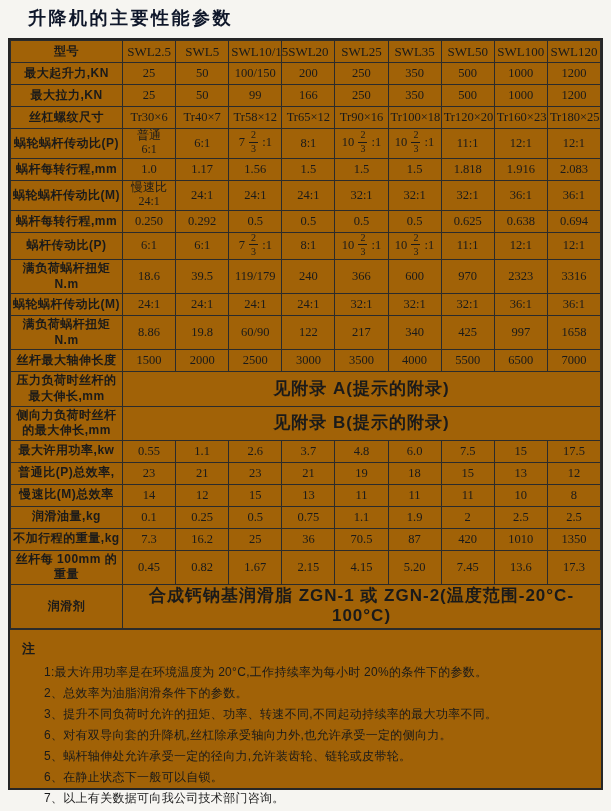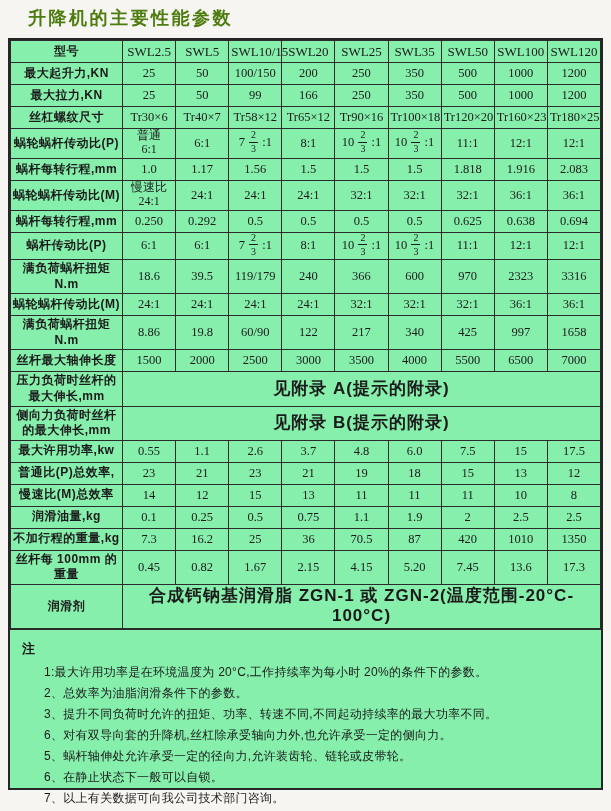--- a/index.html
+++ b/index.html
@@ -7,28 +7,28 @@
     width:611px;height:811px;
     background:#f6f5f1;
     font-family:"Liberation Sans","DejaVu Sans",sans-serif;
     color:#1a1a1a;
     overflow:hidden;
   }
   .page{position:relative;width:611px;height:811px;}
   .title{
     position:absolute;left:28px;top:6px;margin:0;
     font-size:18px;font-weight:bold;letter-spacing:2.5px;
-    color:#4d7c0f;
+    color:#0f172a;
   }
   .outer-box{
     position:absolute;left:8px;top:38px;width:595px;height:752px;
     border:2px solid #262626;
     box-sizing:border-box;
     display:flex;flex-direction:column;
-    background:#86efac;
+    background:#a16207;
   }
   table.params{
     border-collapse:collapse;width:100%;table-layout:fixed;
   }
   .params th,.params td{
     border:1px solid #2b2b2b;
     text-align:center;vertical-align:middle;
     padding:1px 2px;height:22px;
     box-sizing:border-box;
   }

